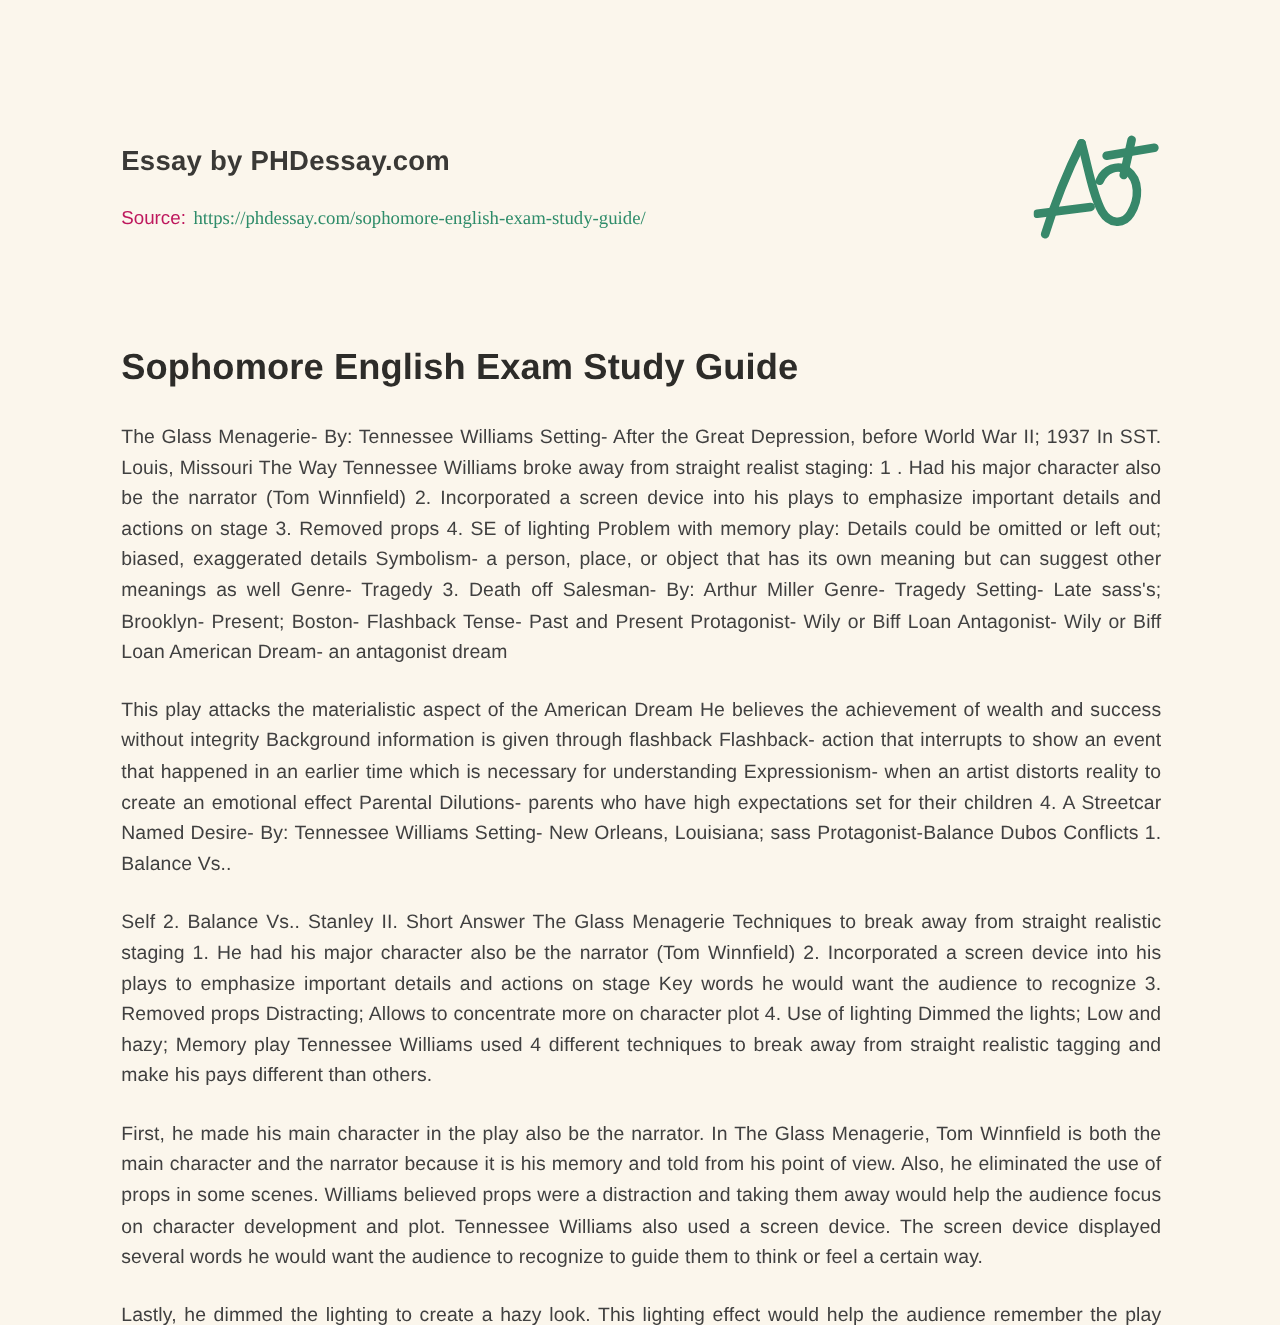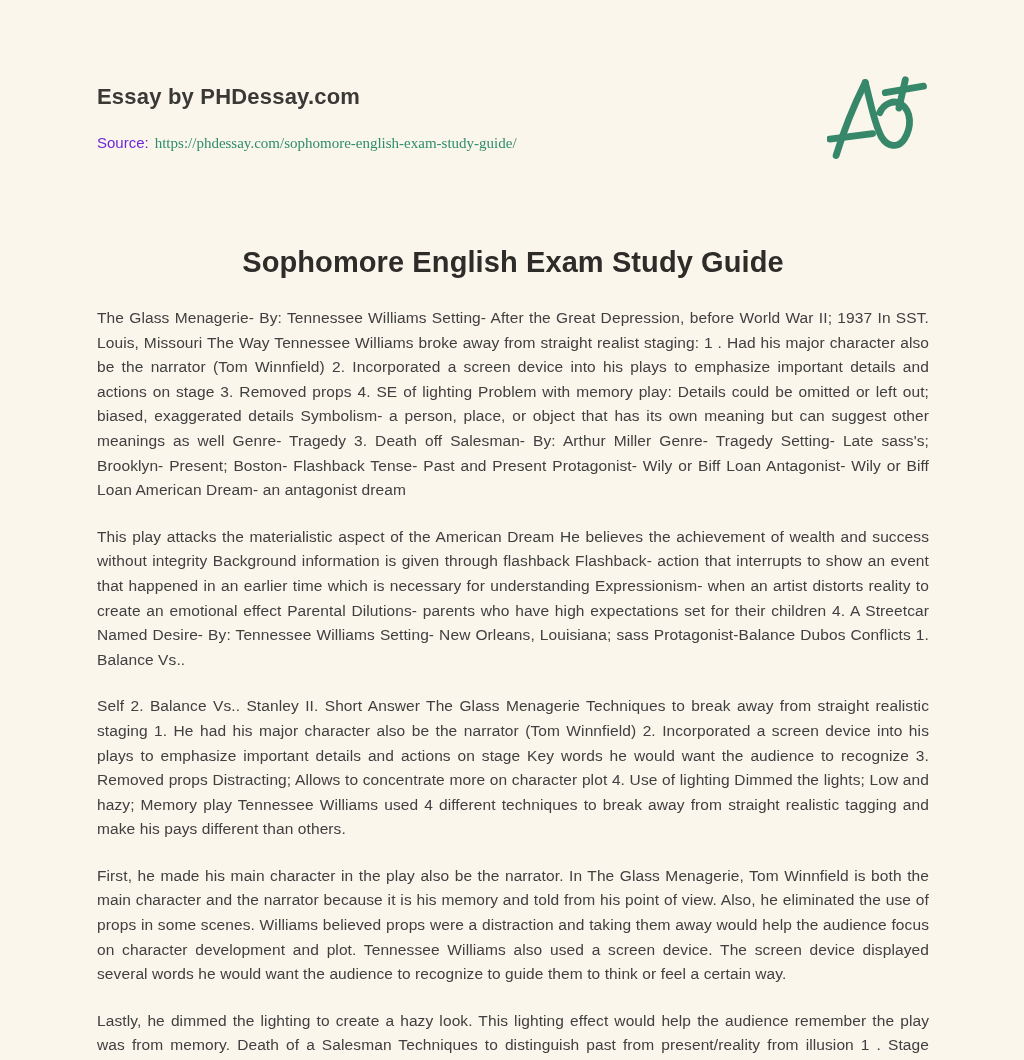--- a/index.html
+++ b/index.html
@@ -6,40 +6,40 @@
   html, body {
     width: 1024px;
     height: 1060px;
     overflow: hidden;
     font-family: "Liberation Sans", sans-serif;
   }
   body { background: #fbf6ec; }
   .page {
     width: 1024px;
     height: 1060px;
-    padding: 84px 95px 0 97px;
+    padding: 116px 95px 0 97px;
     position: relative;
   }
   .header {
     display: flex;
     justify-content: space-between;
     align-items: flex-start;
   }
   .byline {
     font-size: 22px;
     font-weight: bold;
     color: #3a3936;
     letter-spacing: 0.2px;
   }
   .source-line {
     margin-top: 24px;
     font-size: 15px;
   }
   .source-label {
-    color: #6d28d9;
+    color: #be185d;
     margin-right: 6px;
   }
   .source-url {
     color: #2e8c6a;
     text-decoration: none;
     cursor: pointer;
     font-family: Liberation Serif, serif;
   }
   .logo {
     width: 102px;
@@ -48,21 +48,20 @@
     flex: 0 0 auto;
   }
   .logo svg { width: 100%; height: 100%; }
   .title {
     margin-top: 78px;
     font-size: 29px;
     line-height: 36px;
     font-weight: bold;
     color: #2d2c29;
     letter-spacing: 0.1px;
-    text-align: center;
   }
   .content { margin-top: 26px; }
   .content p {
     font-size: 15.5px;
     line-height: 24.6px;
     color: #404040;
     text-align: justify;
     margin-bottom: 22px;
     letter-spacing: 0.1px;
   }

